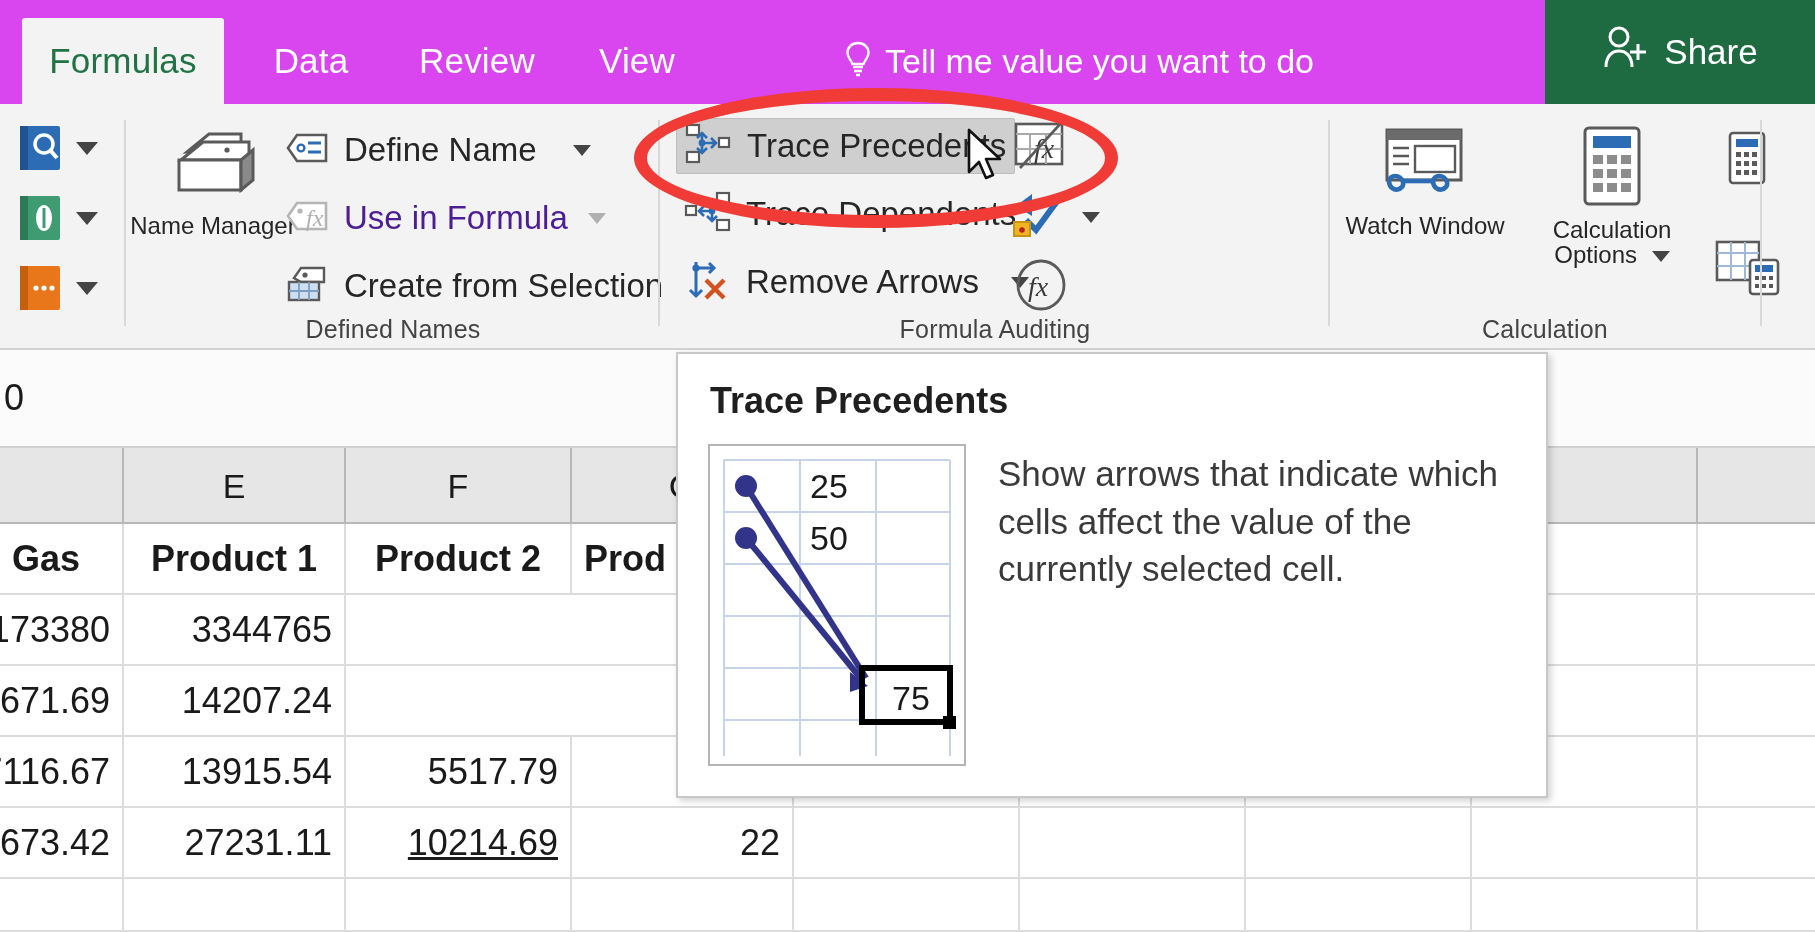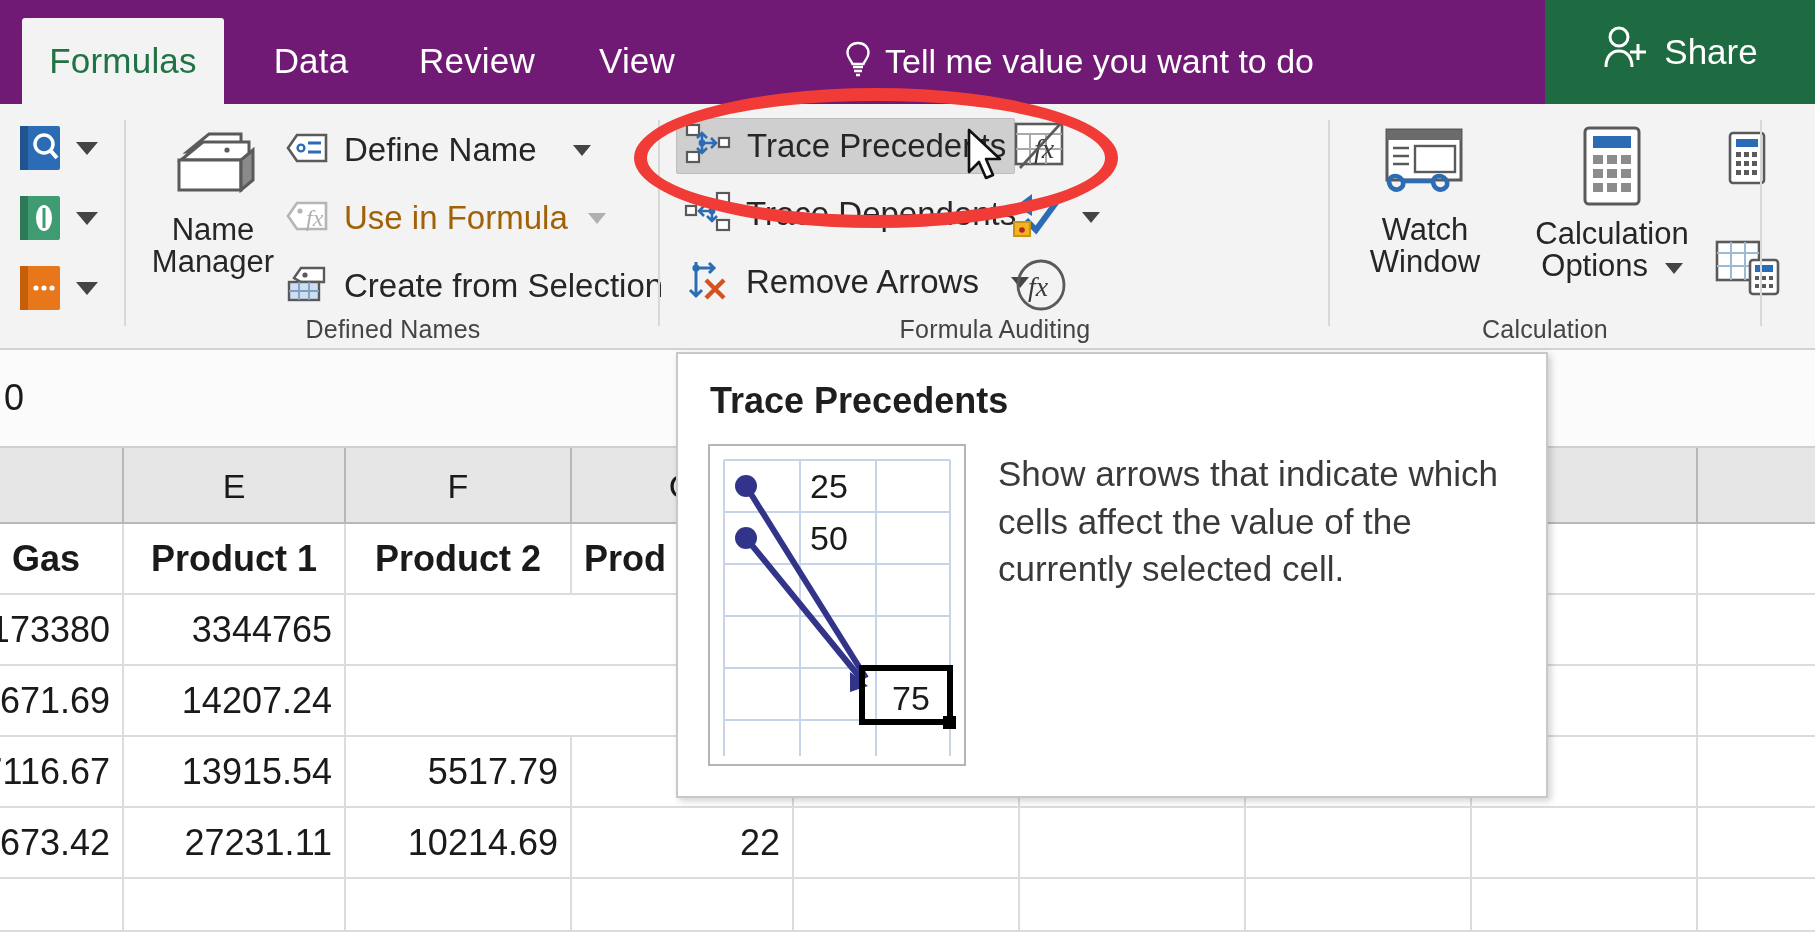--- a/index.html
+++ b/index.html
@@ -6,21 +6,21 @@
   html, body {
     width: 1815px; height: 932px;
     font-family: "Liberation Sans", sans-serif;
     overflow: hidden; background: #ffffff;
   }
   #app { position: relative; width: 1815px; height: 932px; }
 
   
   .tabstrip {
     position: absolute; left: 0; top: 0; width: 1815px; height: 104px;
-    background: #701a75;
+    background: #d946ef;
   }
   .tab {
     position: absolute; top: 18px; height: 86px;
     display: flex; align-items: center; justify-content: center;
     color: #ffffff; font-size: 35px; letter-spacing: 0.2px;
     padding: 0 22px; cursor: default;
   }
   .tab.active {
     background: #f3f3f3; color: #217346; font-weight: 400;
     border-radius: 3px 3px 0 0;
@@ -55,26 +55,26 @@
   .fnicon { width: 52px; height: 52px; position: relative; }
   .caret { width: 0; height: 0; border-left: 11px solid transparent;
            border-right: 11px solid transparent; border-top: 13px solid #444; }
   .caret.sm { border-left-width: 9px; border-right-width: 9px; border-top-width: 11px; }
 
   
   .bigbtn {
     position: absolute; display: flex; flex-direction: column; align-items: center;
     width: 170px; text-align: center;
   }
-  .bigbtn .lbl { font-size: 31px; color: #262626; line-height: 1.04; margin-top: 6px; }
+  .bigbtn .lbl { font-size: 24px; color: #262626; line-height: 1.04; margin-top: 6px; }
 
   
   .rowbtn { position: absolute; display: flex; align-items: center; gap: 14px; height: 56px; padding: 0 8px; }
   .rowbtn .lbl { font-size: 33px; color: #262626; white-space: nowrap; }
-  .rowbtn.disabled .lbl { color: #a16207; }
+  .rowbtn.disabled .lbl { color: #4c1d95; }
   .rowbtn.hot { background: #cfcfcf; border: 1px solid #bdbdbd; border-radius: 2px; }
 
   
   .formulabar {
     position: absolute; left: 0; top: 350px; width: 1815px; height: 98px;
     background: #fbfbfb; border-bottom: 2px solid #d0d0d0;
     display: flex; align-items: center;
   }
   .fb-text { font-size: 36px; color: #1a1a1a; padding-left: 4px; }
 
@@ -484,21 +484,21 @@
       <div class="gcell" style="left:794px; width:226px;"></div>
       <div class="gcell" style="left:1020px; width:226px;"></div>
       <div class="gcell" style="left:1246px; width:226px;"></div>
       <div class="gcell" style="left:1472px; width:226px;"></div>
       <div class="gcell" style="left:1698px; width:117px; border-right:none;"></div>
     </div>
 
     <div class="grow" style="top:284px;">
       <div class="gcell num" style="left:0px; width:124px;">5673.42</div>
       <div class="gcell num" style="left:124px; width:222px;">27231.11</div>
-      <div class="gcell num" style="left:346px; width:226px;">10214.69</div>
+      <div class="gcell num" style="left:346px; width:226px;text-decoration:underline;">10214.69</div>
       <div class="gcell num" style="left:572px; width:222px;">22</div>
       <div class="gcell" style="left:794px; width:226px;"></div>
       <div class="gcell" style="left:1020px; width:226px;"></div>
       <div class="gcell" style="left:1246px; width:226px;"></div>
       <div class="gcell" style="left:1472px; width:226px;"></div>
       <div class="gcell" style="left:1698px; width:117px; border-right:none;"></div>
     </div>
 
     <div class="grow" style="top:355px; height:53px;">
       <div class="gcell" style="left:0px; width:124px; height:51px;"></div>

